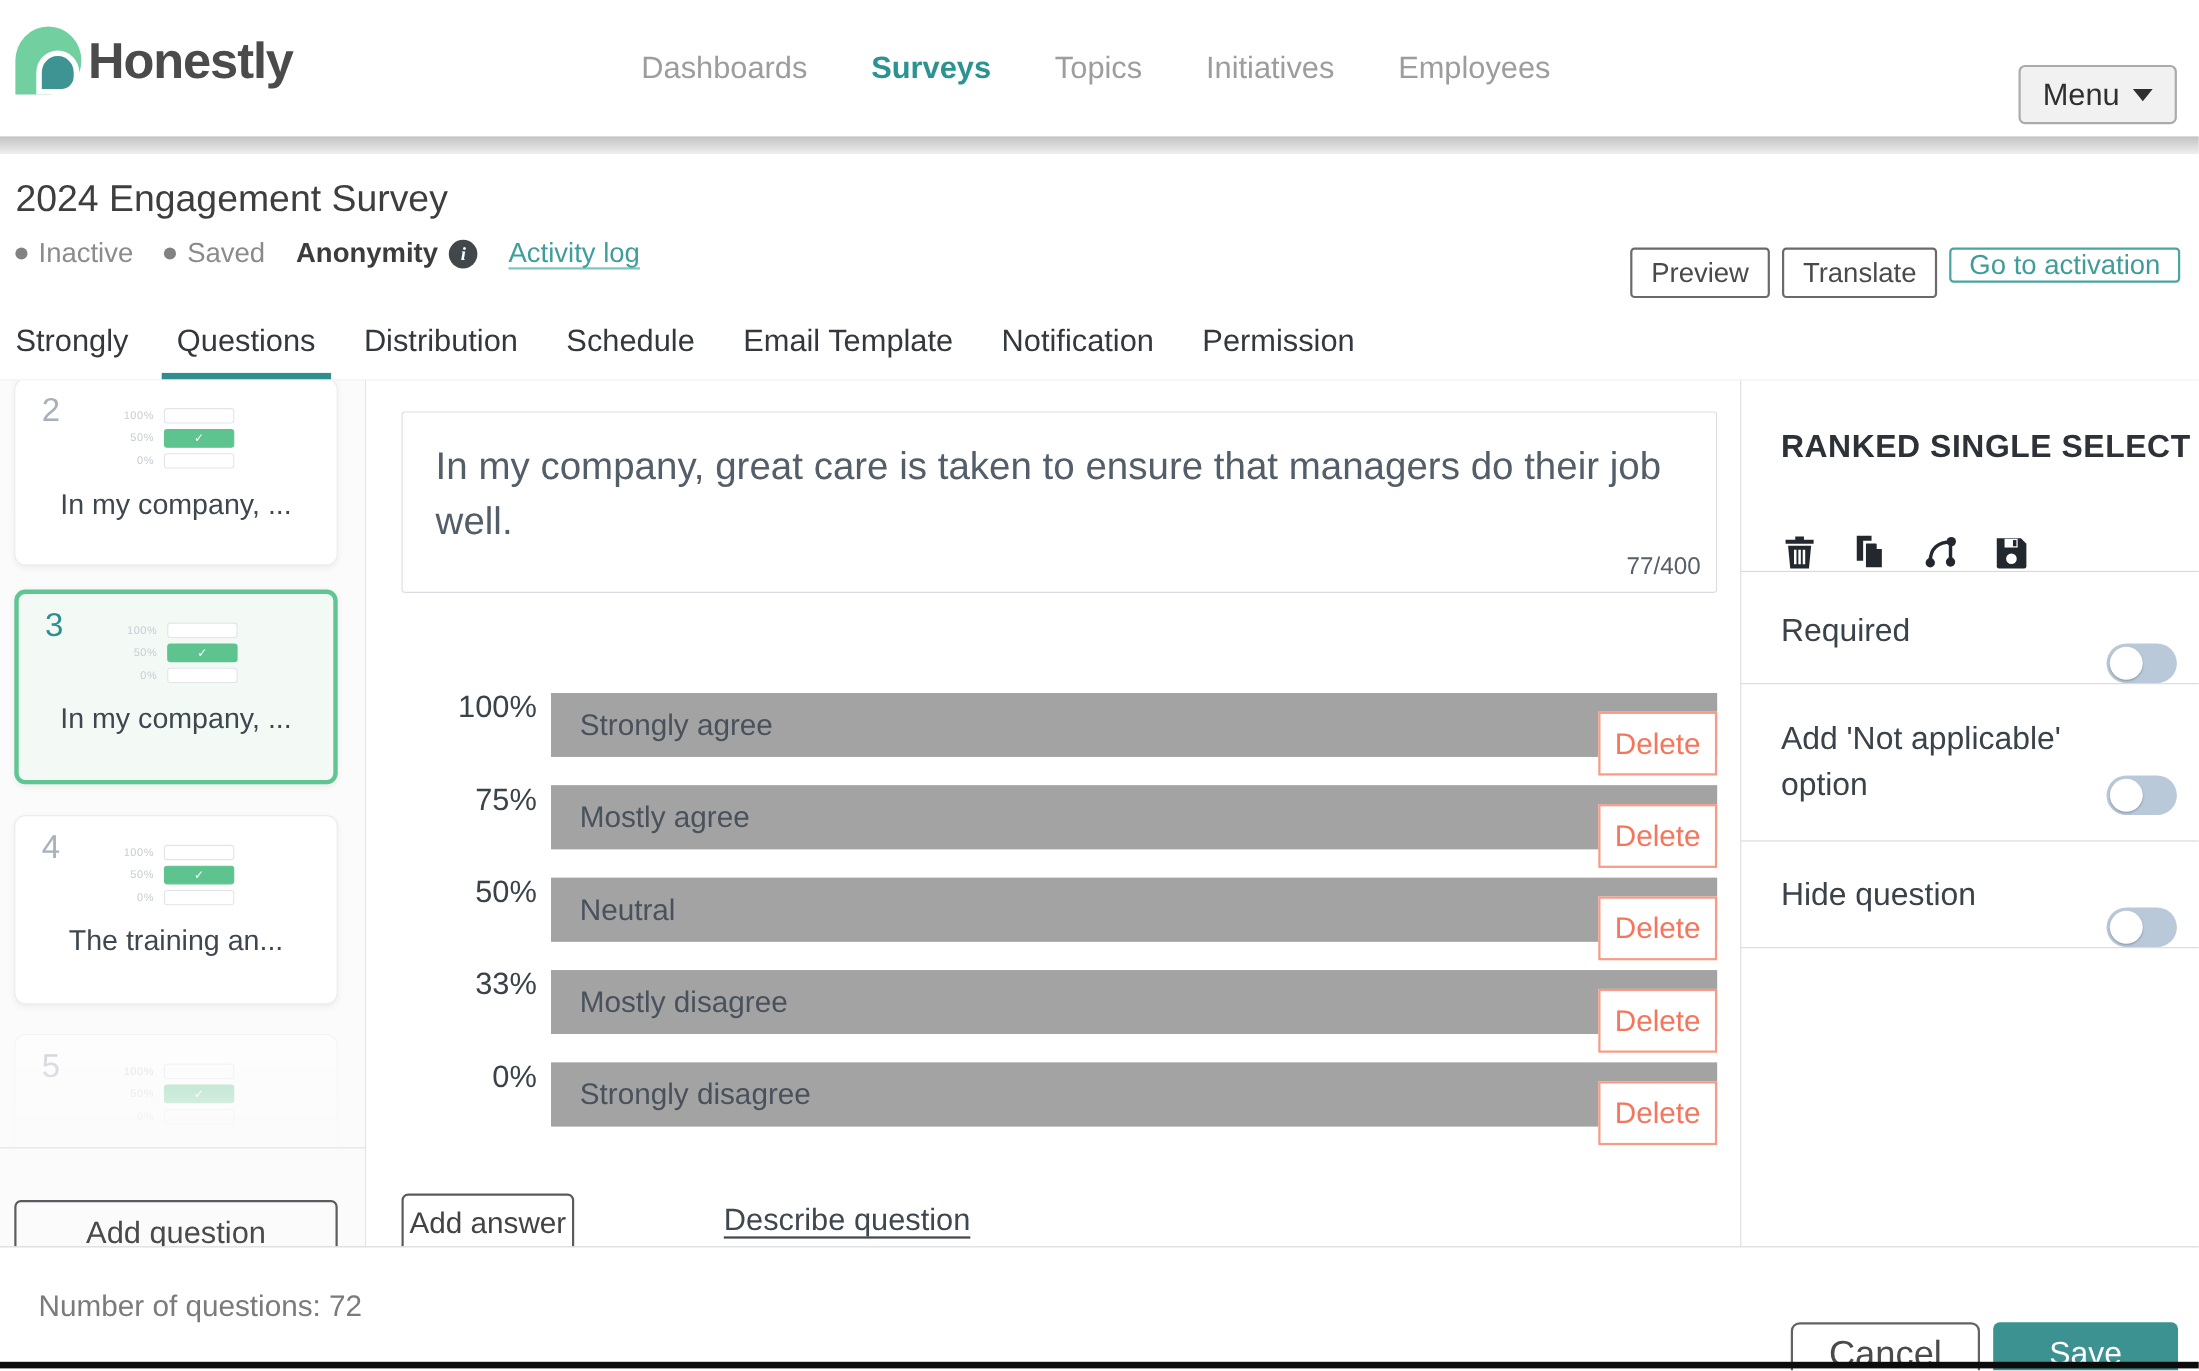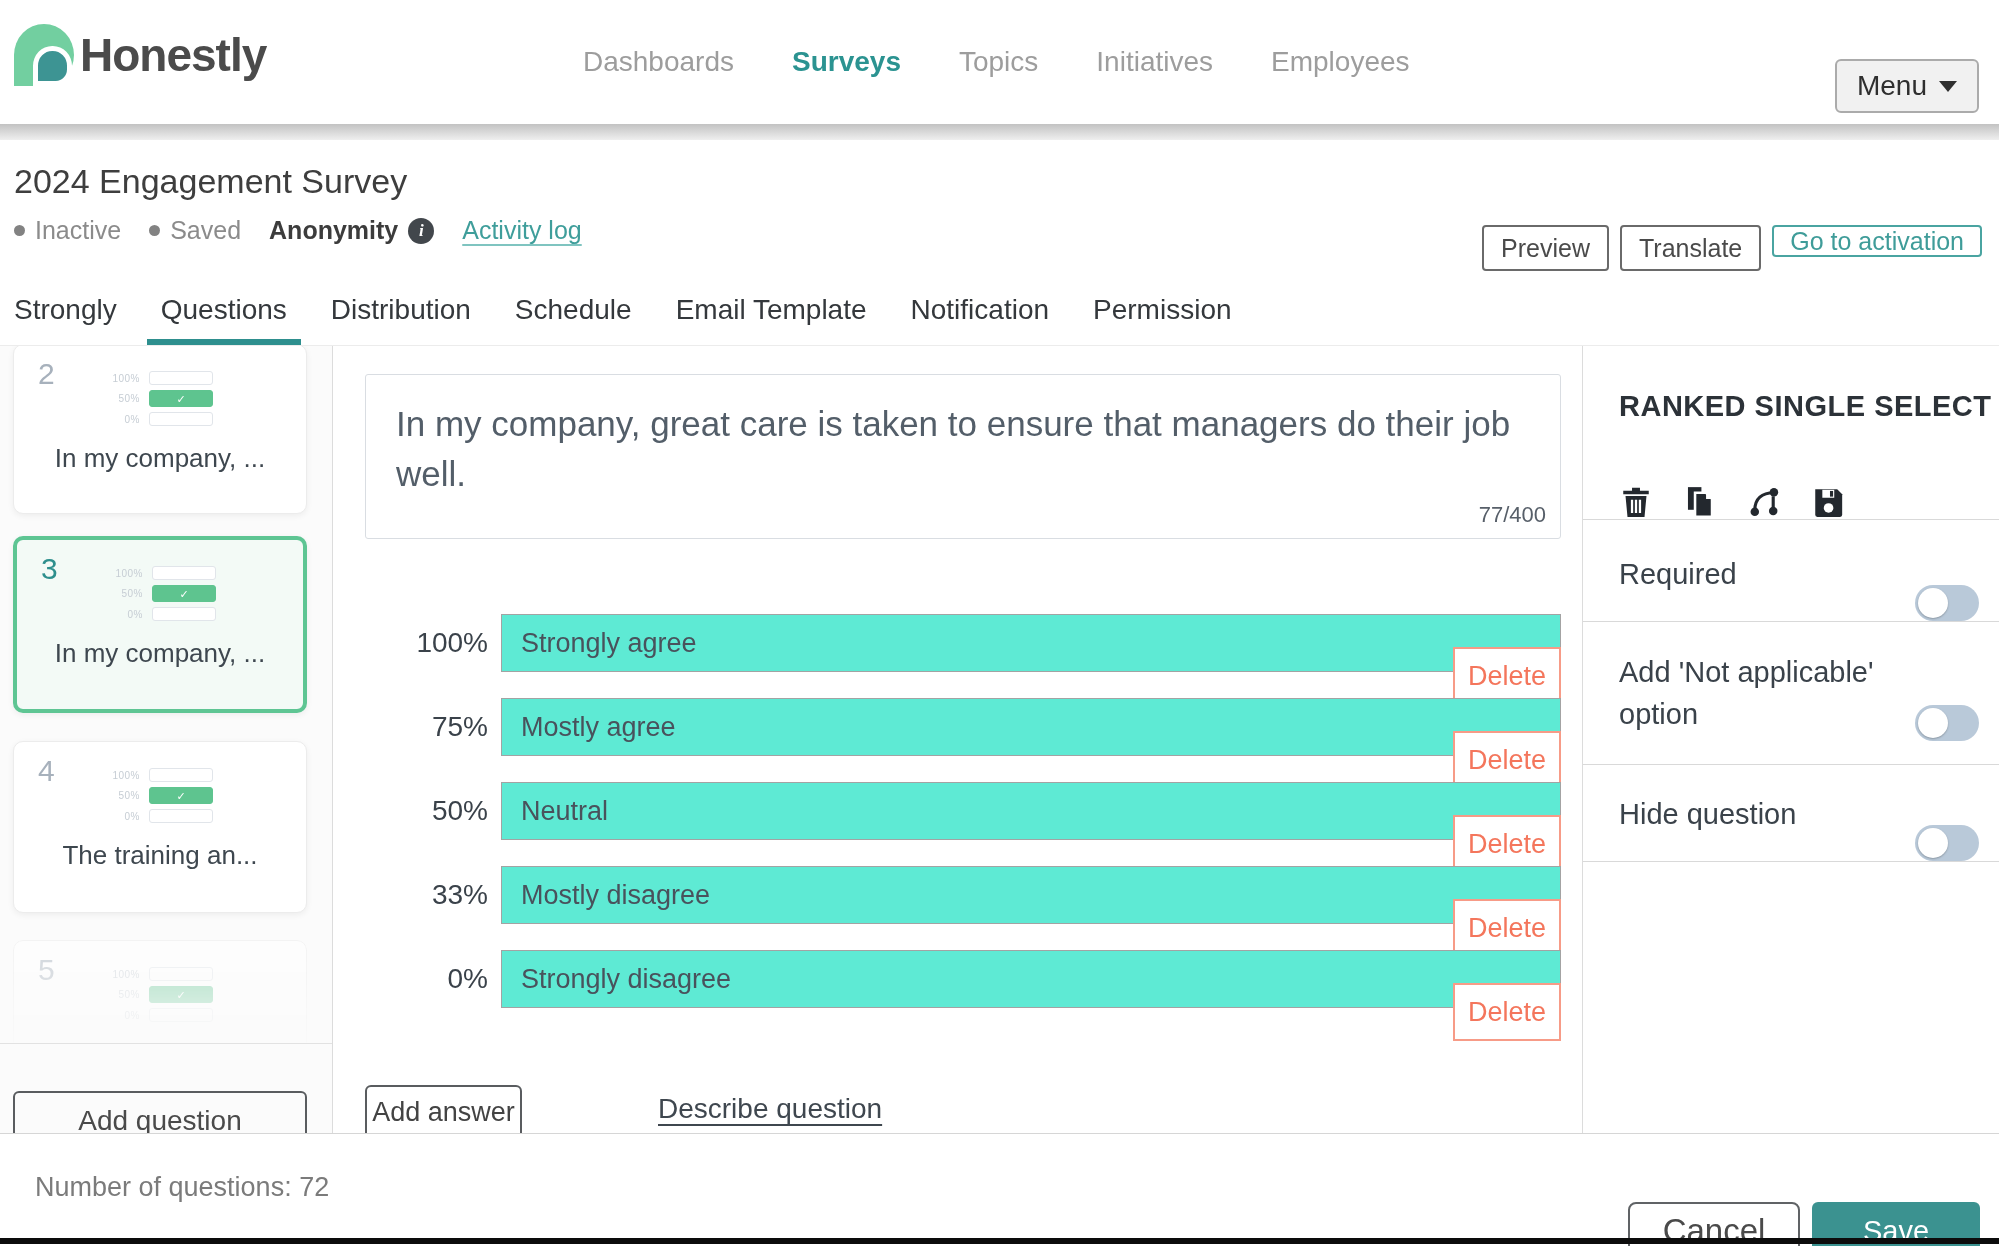--- a/index.html
+++ b/index.html
@@ -87,22 +87,22 @@
 
   
   .main { position:absolute; left:333px; top:0; width:1249px; height:788px; background:#fff; }
   .qbox { position:absolute; left:32px; top:28px; width:1196px; height:165px; background:#fff;
     border:1px solid #d9dde2; border-radius:3px; padding:24px 30px; font-size:35px; color:#535e69;
     line-height:1.42; cursor:text; }
   .counter { position:absolute; right:14px; bottom:8px; font-size:22px; color:#575f69; }
   .answer-row { position:absolute; left:0; width:100%; height:58px; }
   .pct { position:absolute; left:20px; width:135px; text-align:right; font-size:28px; color:#3a424a;
     line-height:58px; }
-  .ainput { position:absolute; left:168px; top:0; width:1060px; height:58px; background:#5eead4;
-    border:1px solid #a3a3a3; font-size:27px; color:#49525c; padding:0 130px 0 19px;
+  .ainput { position:absolute; left:168px; top:16px; width:1060px; height:58px; background:#a3a3a3;
+    border:7px solid #a3a3a3; font-size:27px; color:#49525c; padding:0 130px 0 19px;
     display:flex; align-items:center; cursor:text; }
   .delete-btn { position:absolute; left:1120px; top:0; width:108px; height:58px; background:#fff;
     border:2px solid #f79b87; color:#f4765c; font-size:27px; }
   .add-answer { position:absolute; left:32px; top:706px; width:157px; height:55px; background:#fff;
     border:2px solid #595c5f; border-radius:6px; font-size:27px; color:#434343; }
   .describe { position:absolute; left:325px; top:714px; font-size:28px; color:#3f474f;
     text-decoration:underline; text-underline-offset:6px; cursor:pointer; background:none; border:none; }
 
   
   .panel { position:absolute; left:1582px; top:0; width:417px; height:788px; background:#fff;

